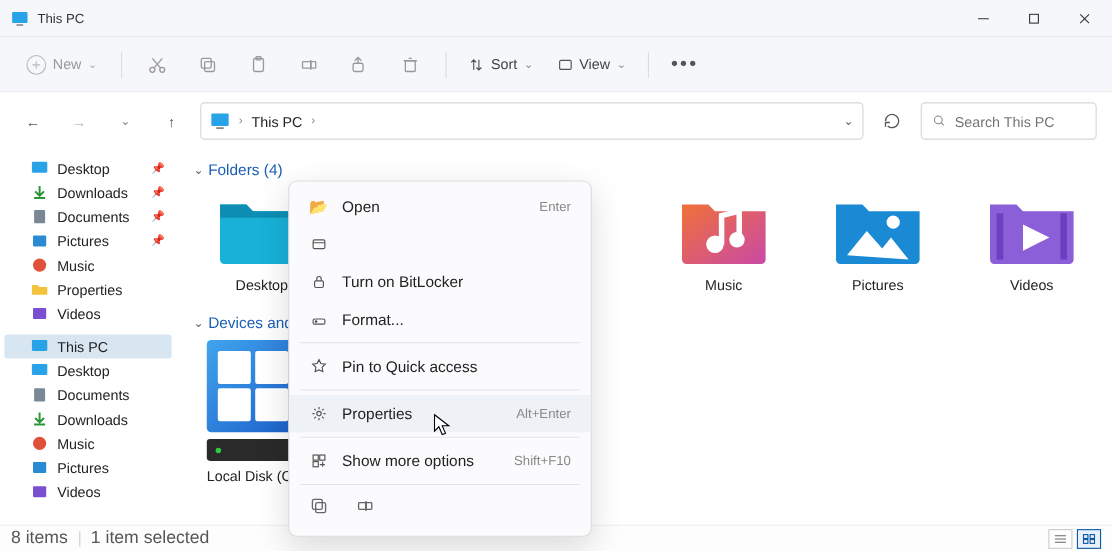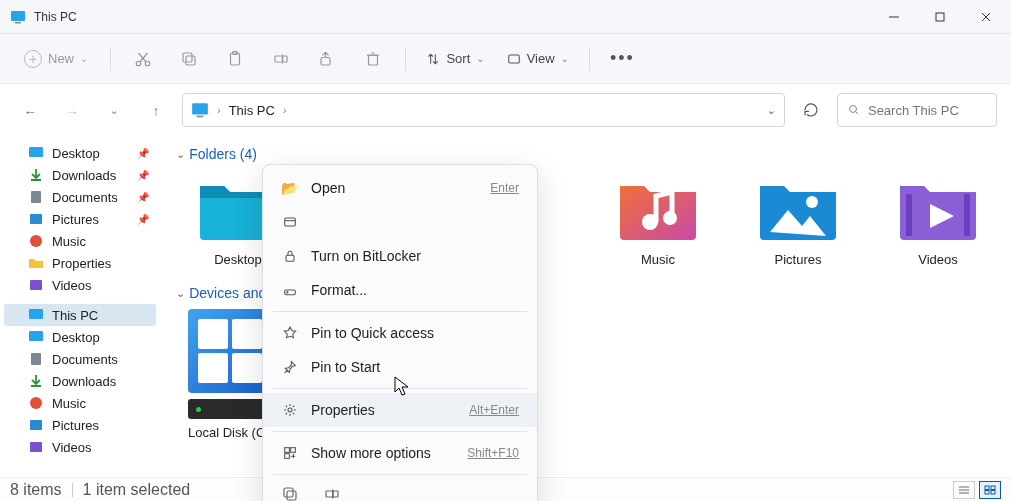--- a/index.html
+++ b/index.html
@@ -53,21 +53,21 @@
 .drive-tile { display:inline-block; text-align:center; }
 .drive-tile .thumb { width: 84px; height: 84px; background: linear-gradient(135deg,#41a4ed,#1a5ec9); border-radius: 4px; display:grid; grid-template-columns:1fr 1fr; grid-template-rows:1fr 1fr; gap:4px; padding:10px; margin-bottom:6px; }
 .drive-tile .thumb span { background:#fff; border-radius:2px; }
 .drive-bar { width:84px; height:20px; background:#2a2a2a; border-radius:3px; position:relative; margin-bottom:6px; }
 .drive-bar::before { content:""; position:absolute; left:8px; top:8px; width:5px; height:5px; background:#2ecc40; border-radius:50%; }
 
 
 .ctxmenu { position: absolute; left: 262px; top: 164px; width: 276px; background: #fbfbfd; border: 1px solid #ddd; border-radius: 8px; box-shadow: 0 10px 30px rgba(0,0,0,0.14); padding: 6px 0; z-index: 100; }
 .ctx-item { display: flex; align-items: center; gap: 12px; padding: 8px 18px; font-size: 14px; color: #222; position: relative; }
 .ctx-item.highlight { background: #eef1f6; }
-.ctx-item .hint { margin-left: auto; font-size: 12px; color: #888; text-decoration: underline; }
+.ctx-item .hint { margin-left: auto; font-size: 12px; color: #888; }
 .ctx-item .cicon { width: 18px; height: 18px; display:flex; align-items:center; justify-content:center; color:#555; }
 .ctx-sep { height: 1px; background: #e4e4e8; margin: 4px 10px; }
 .ctx-btnrow { display:flex; gap:18px; padding: 6px 18px; }
 .ctx-btnrow .cicon { width:24px; height:24px; border:none; color:#666; }
 
 
 .statusbar { position: absolute; left:0; right:0; bottom:0; height: 24px; display: flex; align-items: center; padding: 0 10px; font-size: 16px; color: #555; background: #fdfdfd; border-top: 1px solid #eee; }
 .statusbar .sep { width:1px; height:14px; background:#ccc; margin:0 10px; }
 .statusbar .right { margin-left:auto; display:flex; gap:4px; }
 .viewtoggle { width:22px; height:18px; border:1px solid #ccc; display:flex; align-items:center; justify-content:center; }
@@ -408,28 +408,20 @@
     </div>
   <div class="ctx-sep"></div>
   <div class="ctx-item">
       <span class="cicon">
         <svg width="16" height="16" viewBox="0 0 24 24" fill="none" stroke="#555" stroke-width="1.6">
           <path d="M12 3l2.6 5.3 5.9.9-4.3 4.1 1 5.8L12 16.9 6.8 19.1l1-5.8L3.5 9.2l5.9-.9z"></path>
         </svg>
       </span>
       <span>Pin to Quick access</span>
     </div>
-  <div class="ctx-item">
-      <span class="cicon">
-        <svg width="16" height="16" viewBox="0 0 24 24" fill="none" stroke="#555" stroke-width="1.6">
-          <path d="M14 4l6 6-4 1-4 4-1 5-3-3-4 4 4-4-3-3 5-1 4-4z"></path>
-        </svg>
-      </span>
-      <span>Pin to Start</span>
-    </div>
   <div class="ctx-sep"></div>
   <div class="ctx-item highlight">
       <span class="cicon">
         <svg width="16" height="16" viewBox="0 0 24 24" fill="none" stroke="#555" stroke-width="1.6">
           <circle cx="12" cy="12" r="3"></circle>
           <path d="M12 3v3M12 18v3M3 12h3M18 12h3M5.6 5.6l2.1 2.1M16.3 16.3l2.1 2.1M18.4 5.6l-2.1 2.1M7.7 16.3l-2.1 2.1"></path>
         </svg>
       </span>
       <span>Properties</span>
       <span class="hint">Alt+Enter</span>

